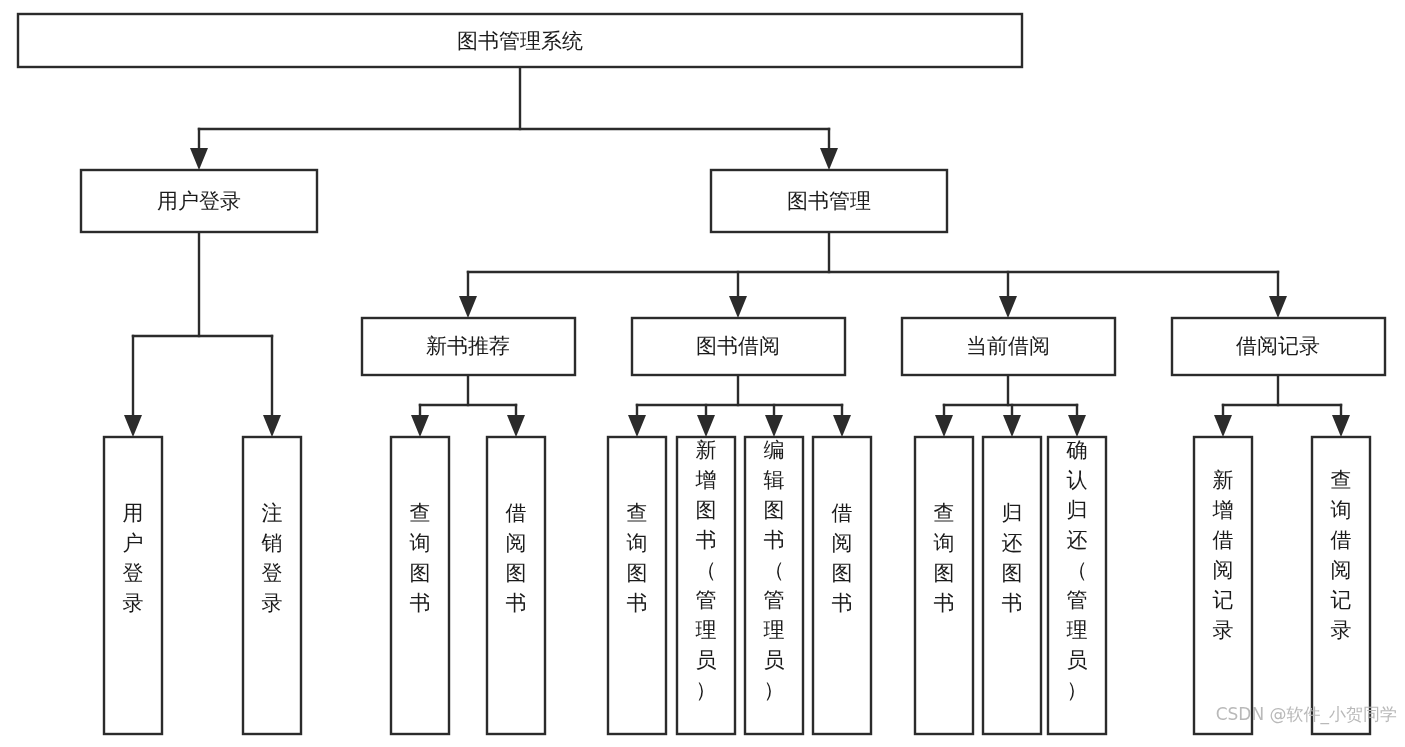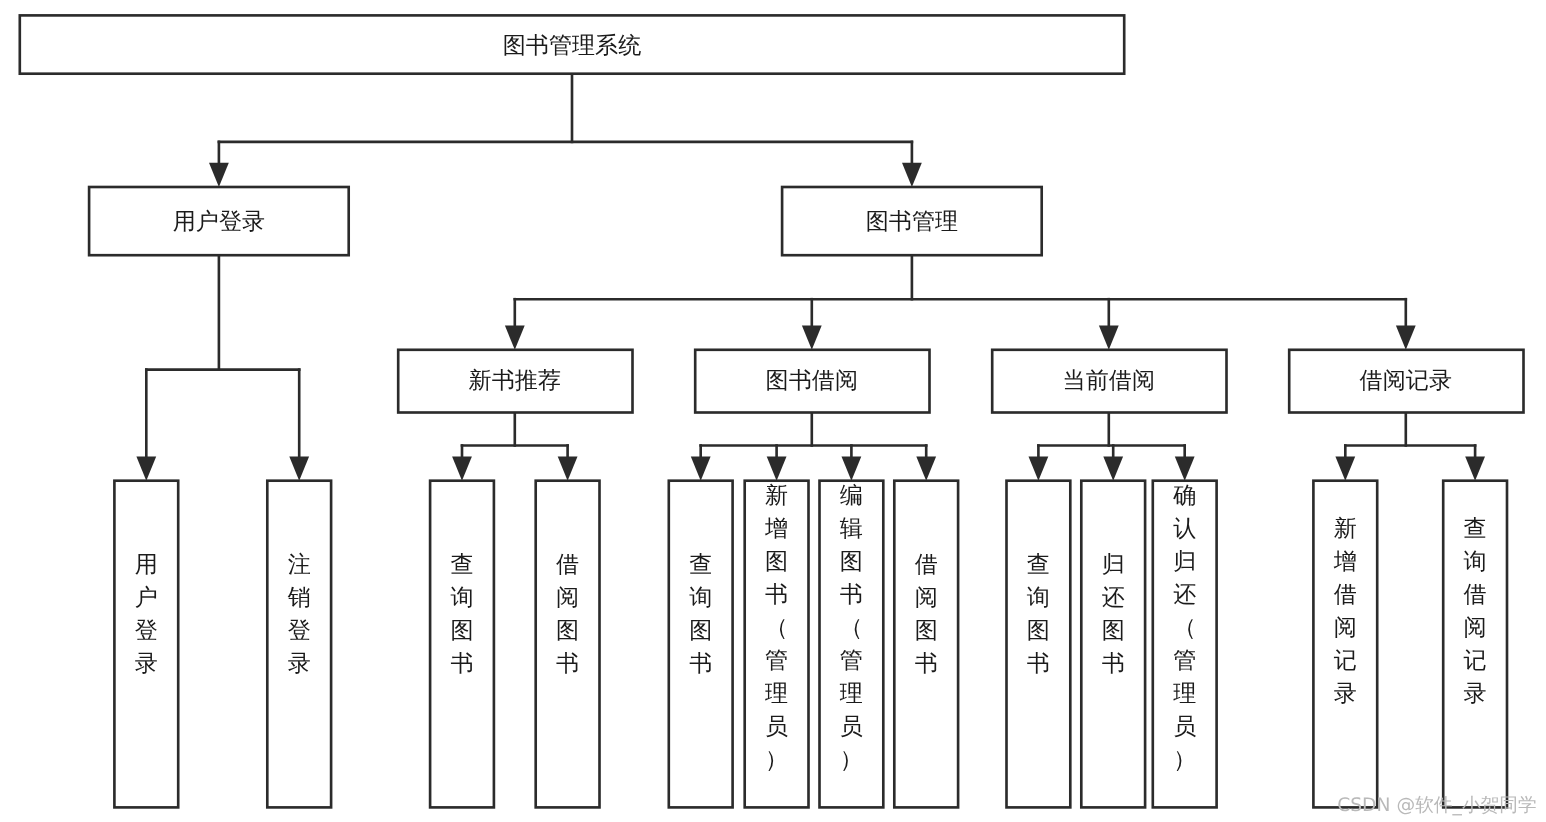--- a/index.html
+++ b/index.html
@@ -48,21 +48,21 @@
     fill: none;
     stroke-linecap: square;
   }
   .arrow-head {
     fill: #2b2b2b;
     stroke: none;
   }
   .watermark {
     position: absolute;
     right: 8px;
-    bottom: 4px;
+    bottom: 21px;
     color: #b9b9b9;
     font-size: 17px;
     font-family: "DejaVu Sans", "Liberation Sans", sans-serif;
     white-space: nowrap;
     user-select: none;
   }
 </style>
 </head>
 <body>
 

